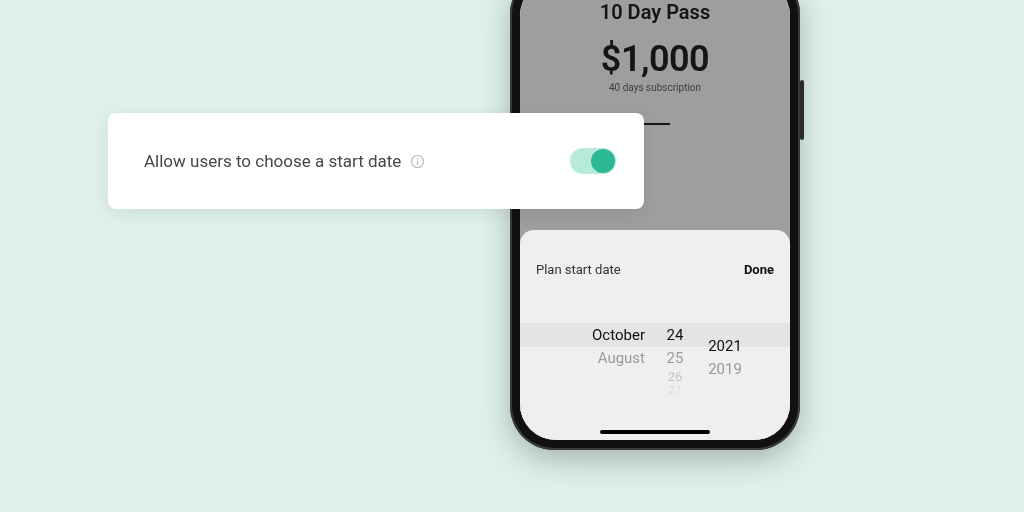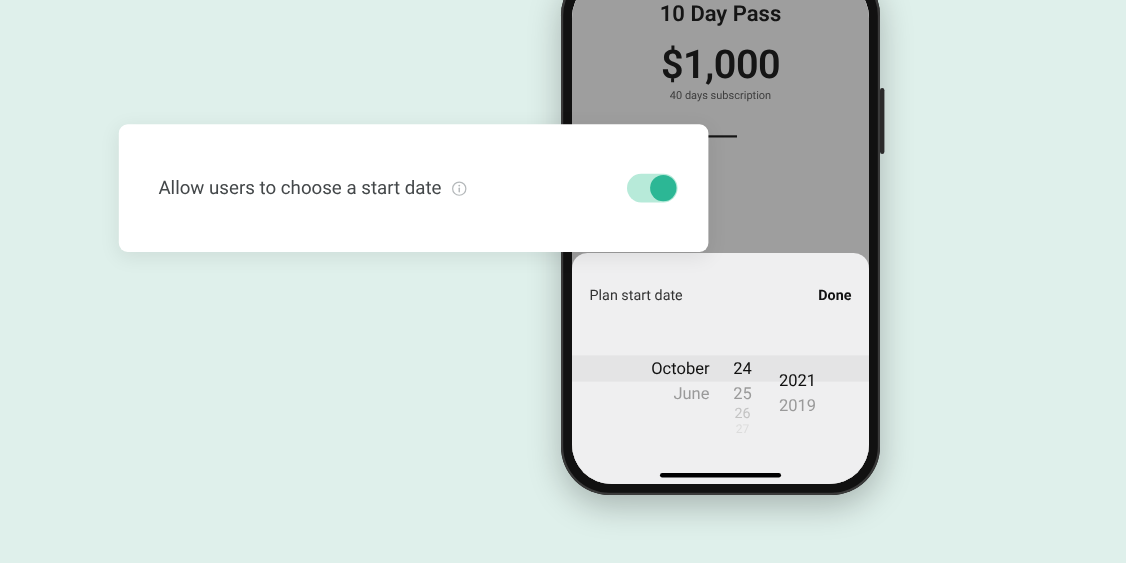--- a/index.html
+++ b/index.html
@@ -126,21 +126,21 @@
     border-radius: 3px;
     z-index: 4;
   }
 
   
   .setting-card {
     position: absolute;
     left: 108px;
     top: 113px;
     width: 536px;
-    height: 116px;
+    height: 96px;
     background: #fff;
     border-radius: 8px;
     box-shadow: 0 4px 18px rgba(0,0,0,0.08);
     display: flex;
     align-items: center;
     justify-content: space-between;
     padding: 0 28px 0 36px;
     z-index: 10;
   }
   .setting-label-wrap {
@@ -195,21 +195,21 @@
       <div class="sheet-header">
         <span class="sheet-title">Plan start date</span>
         <span class="done-btn">Done</span>
       </div>
 
       <div class="picker">
         <div class="picker-selection-band"></div>
         <div class="picker-cols">
           <div class="picker-col month">
             <div class="sel-row">October</div>
-            <div class="fade-row">June</div>
+            <div class="fade-row">August</div>
           </div>
           <div class="picker-col day">
             <div class="sel-row">24</div>
             <div class="fade-row">25</div>
             <div class="fade-row deep">26</div>
             <div class="fade-row deeper">27</div>
           </div>
           <div class="picker-col year">
             <div class="sel-row">2021</div>
             <div class="fade-row">2019</div>

